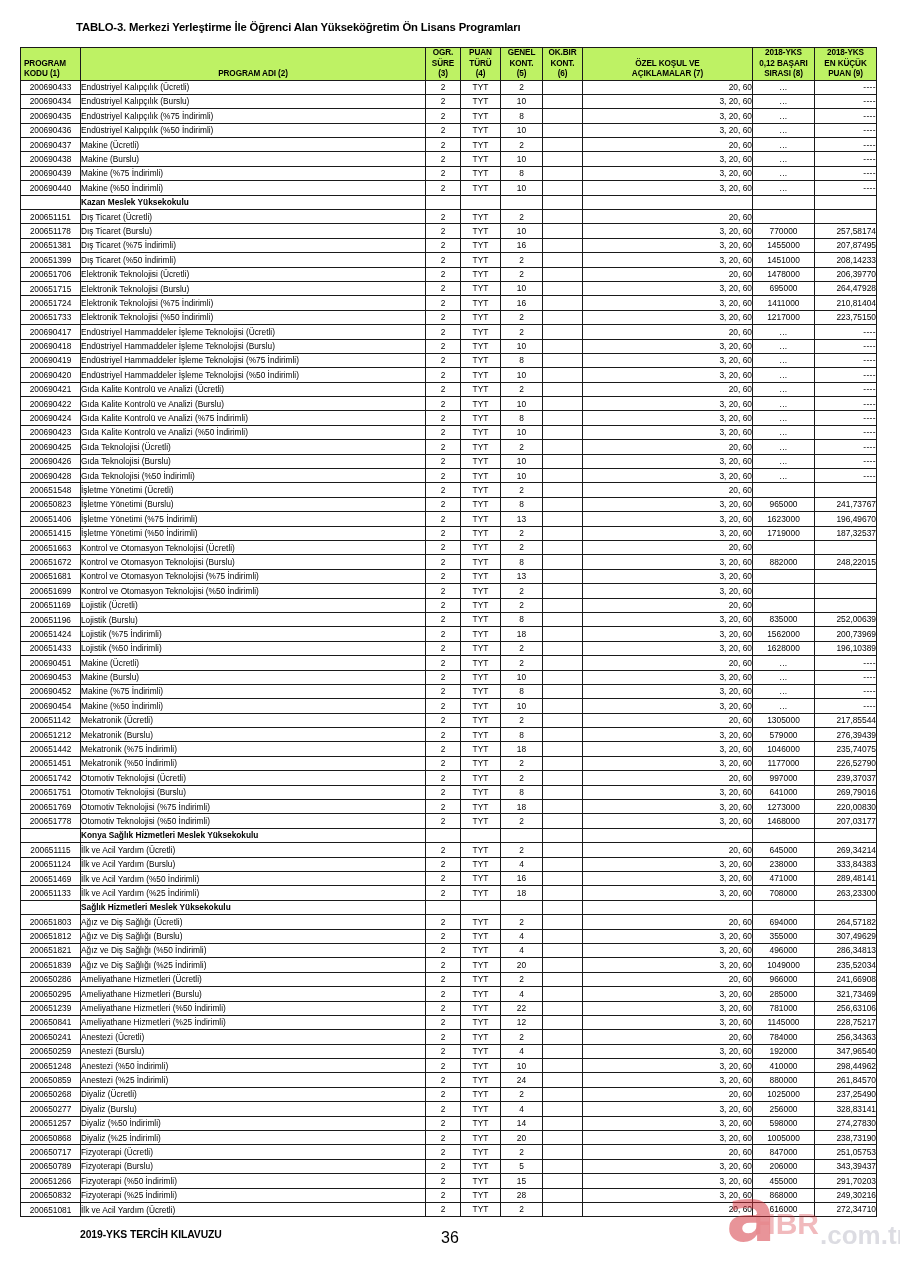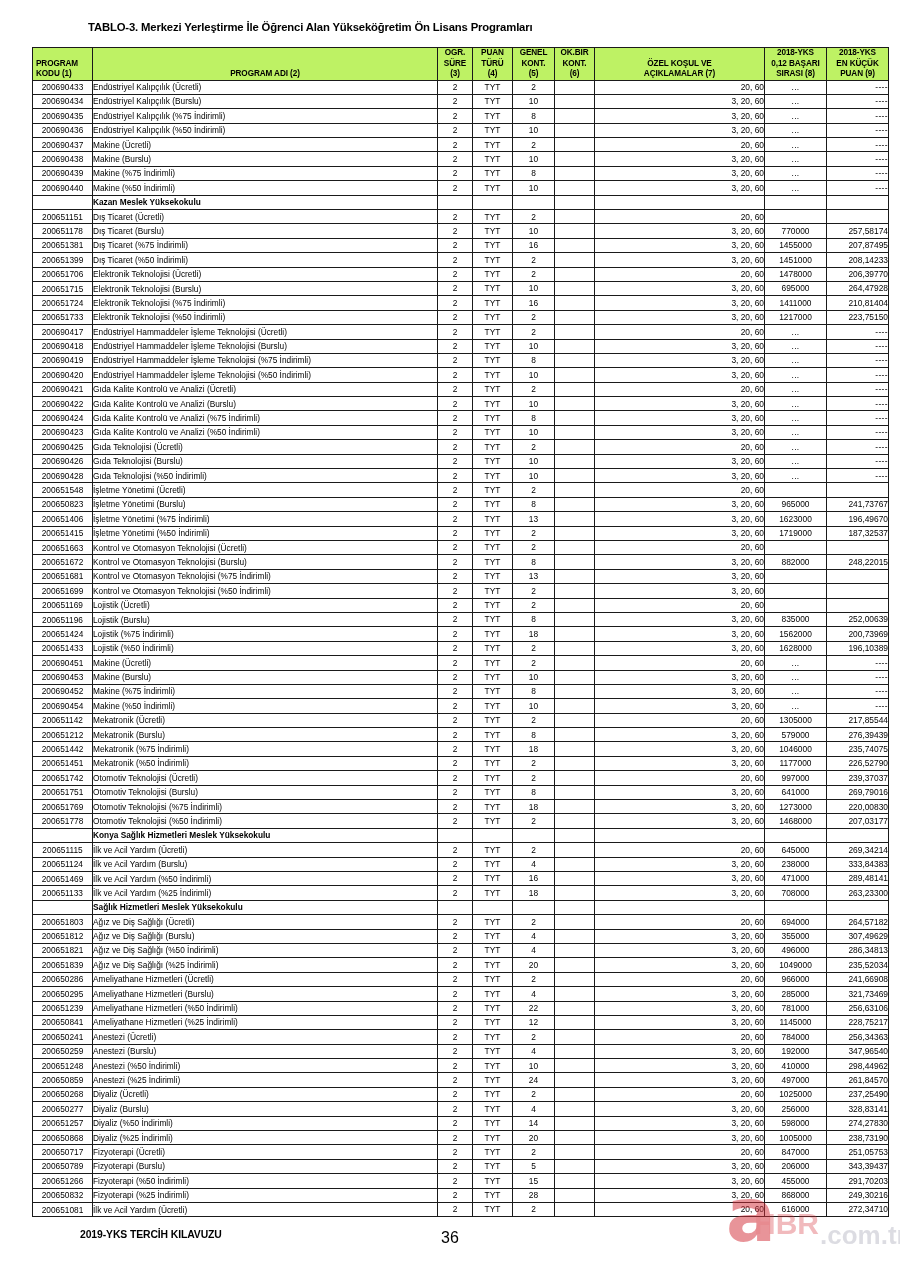--- a/index.html
+++ b/index.html
@@ -14,21 +14,21 @@
     font-family: "Liberation Sans", sans-serif;
     color: #000000;
     overflow: hidden;
   }
 
   .page {
     position: relative;
     width: 900px;
     height: 1273px;
     box-sizing: border-box;
-    padding: 0 32px;
+    padding: 0 20px;
   }
 
   .doc-title {
     font-size: 11.3px;
     font-weight: bold;
     letter-spacing: -0.15px;
     padding: 20px 0 0 56px;
     line-height: 14px;
   }
 
@@ -993,21 +993,21 @@
           <td class="enk">298,44962</td>
         </tr>
         <tr>
           <td class="code">200650859</td>
           <td class="name">Anestezi (%25 İndirimli)</td>
           <td class="sure">2</td>
           <td class="puan">TYT</td>
           <td class="genel">24</td>
           <td class="okbir"></td>
           <td class="ozel">3, 20, 60</td>
-          <td class="sira">497000</td>
+          <td class="sira">880000</td>
           <td class="enk">261,84570</td>
         </tr>
         <tr>
           <td class="code">200650268</td>
           <td class="name">Diyaliz (Ücretli)</td>
           <td class="sure">2</td>
           <td class="puan">TYT</td>
           <td class="genel">2</td>
           <td class="okbir"></td>
           <td class="ozel">20, 60</td>

